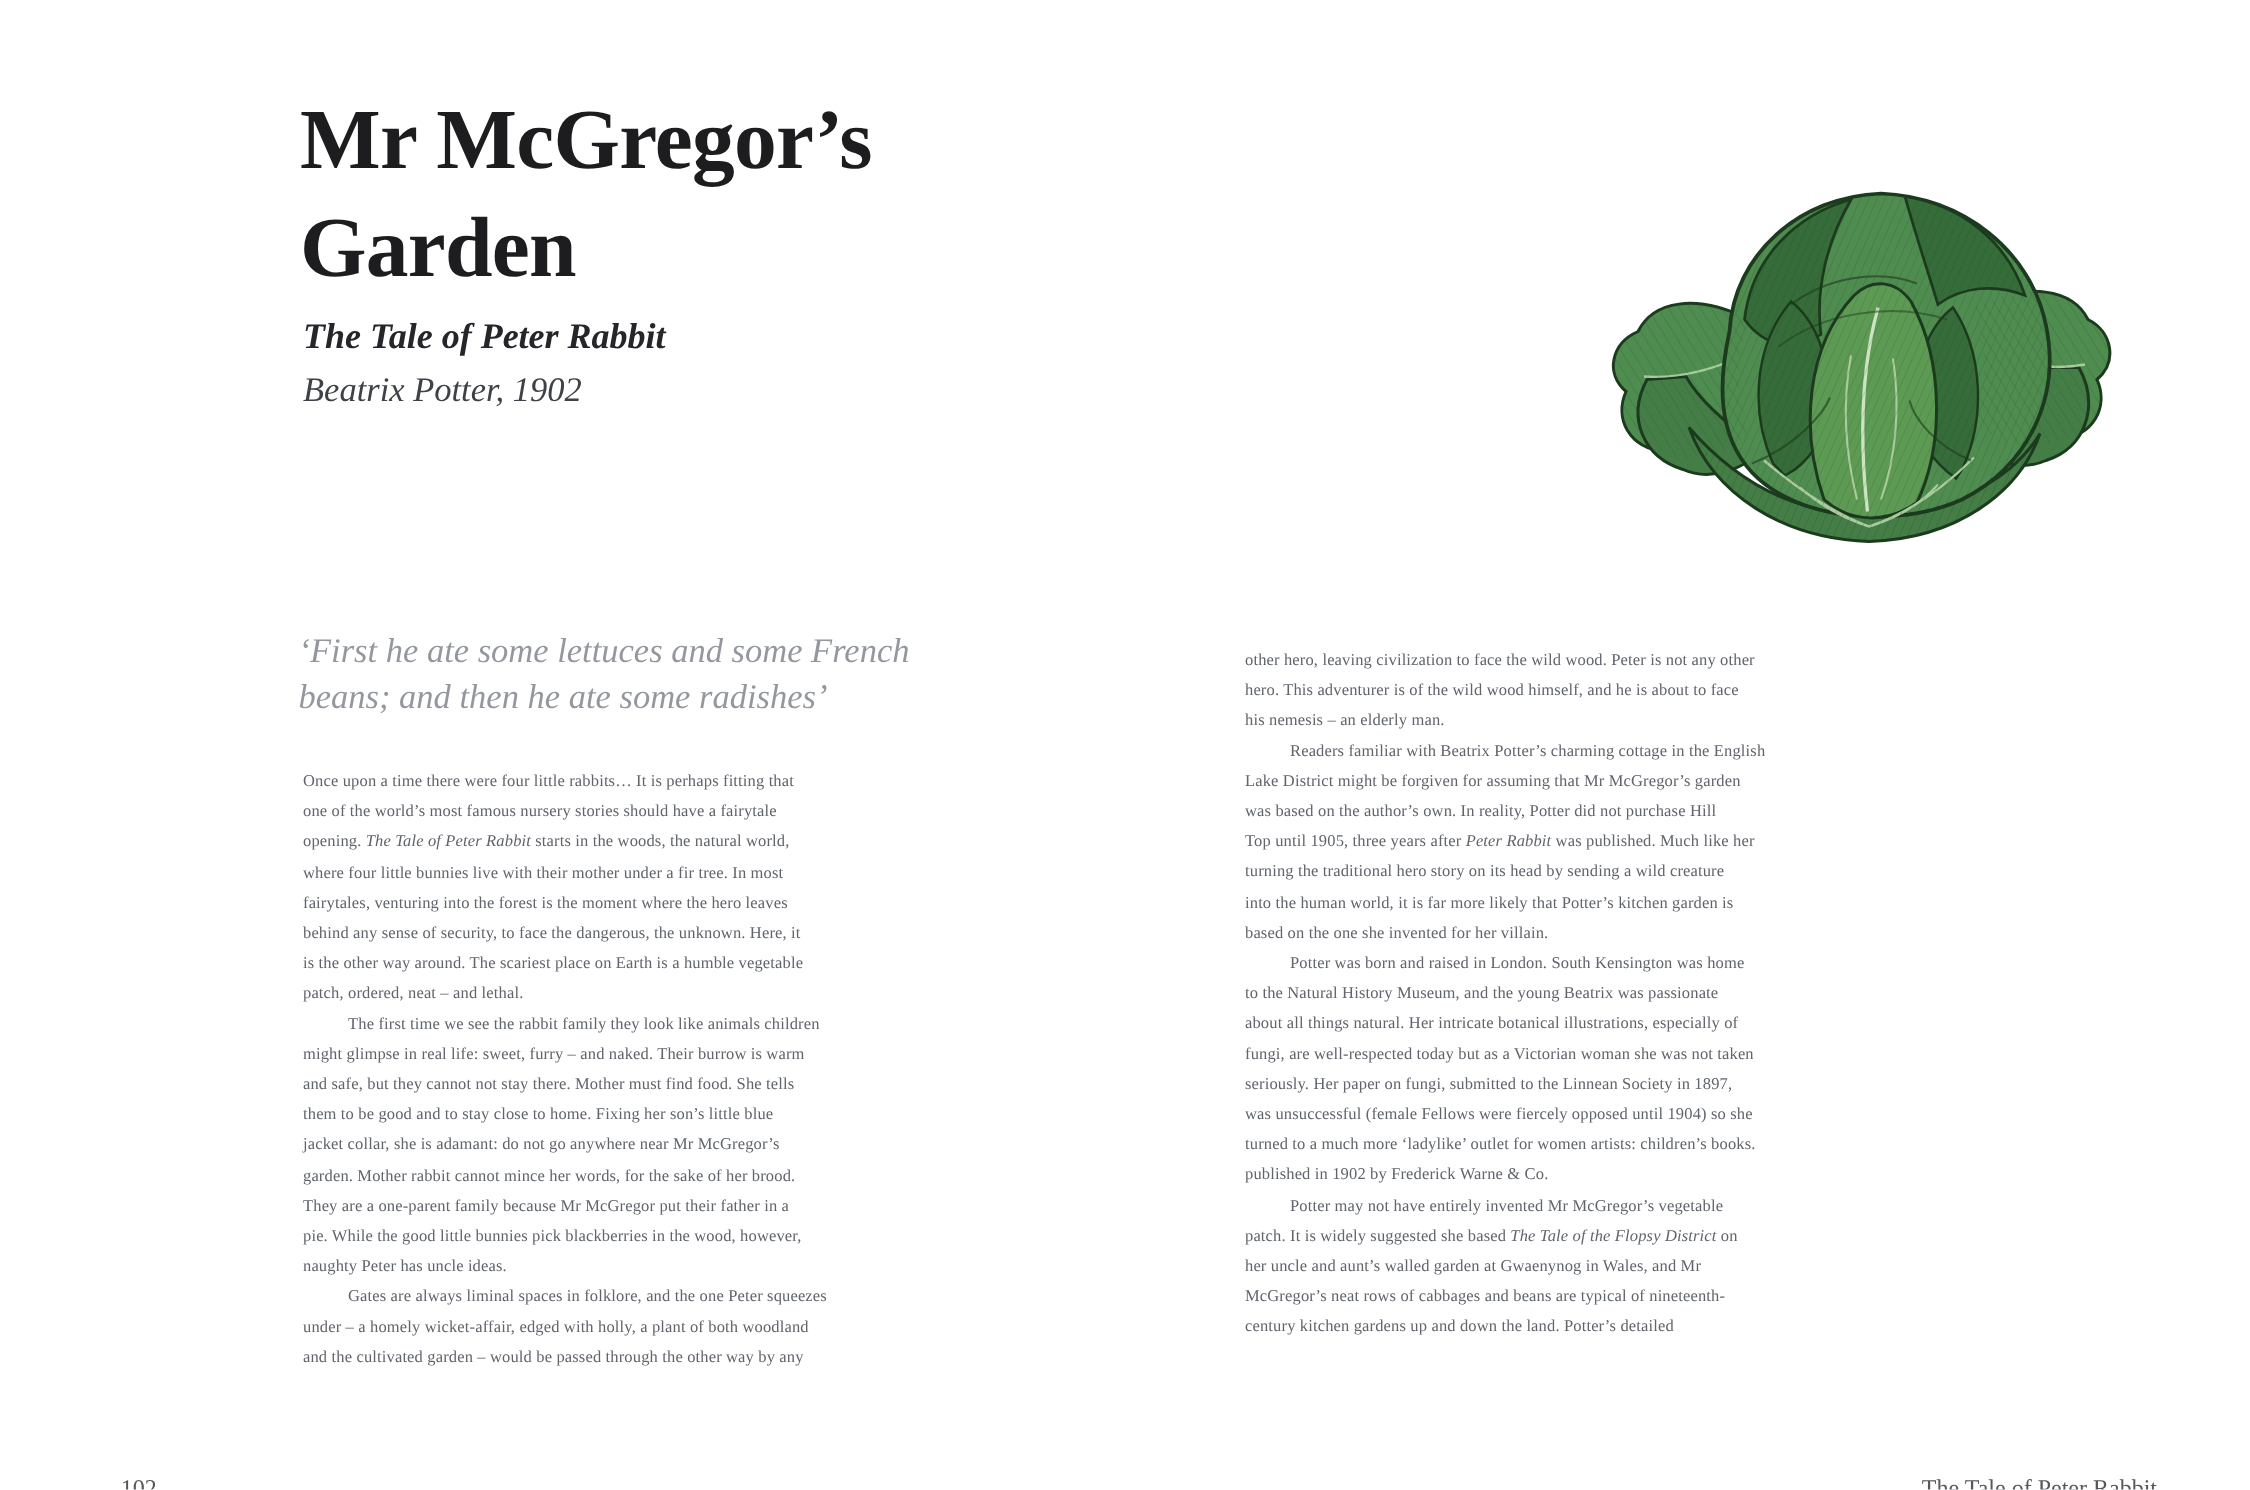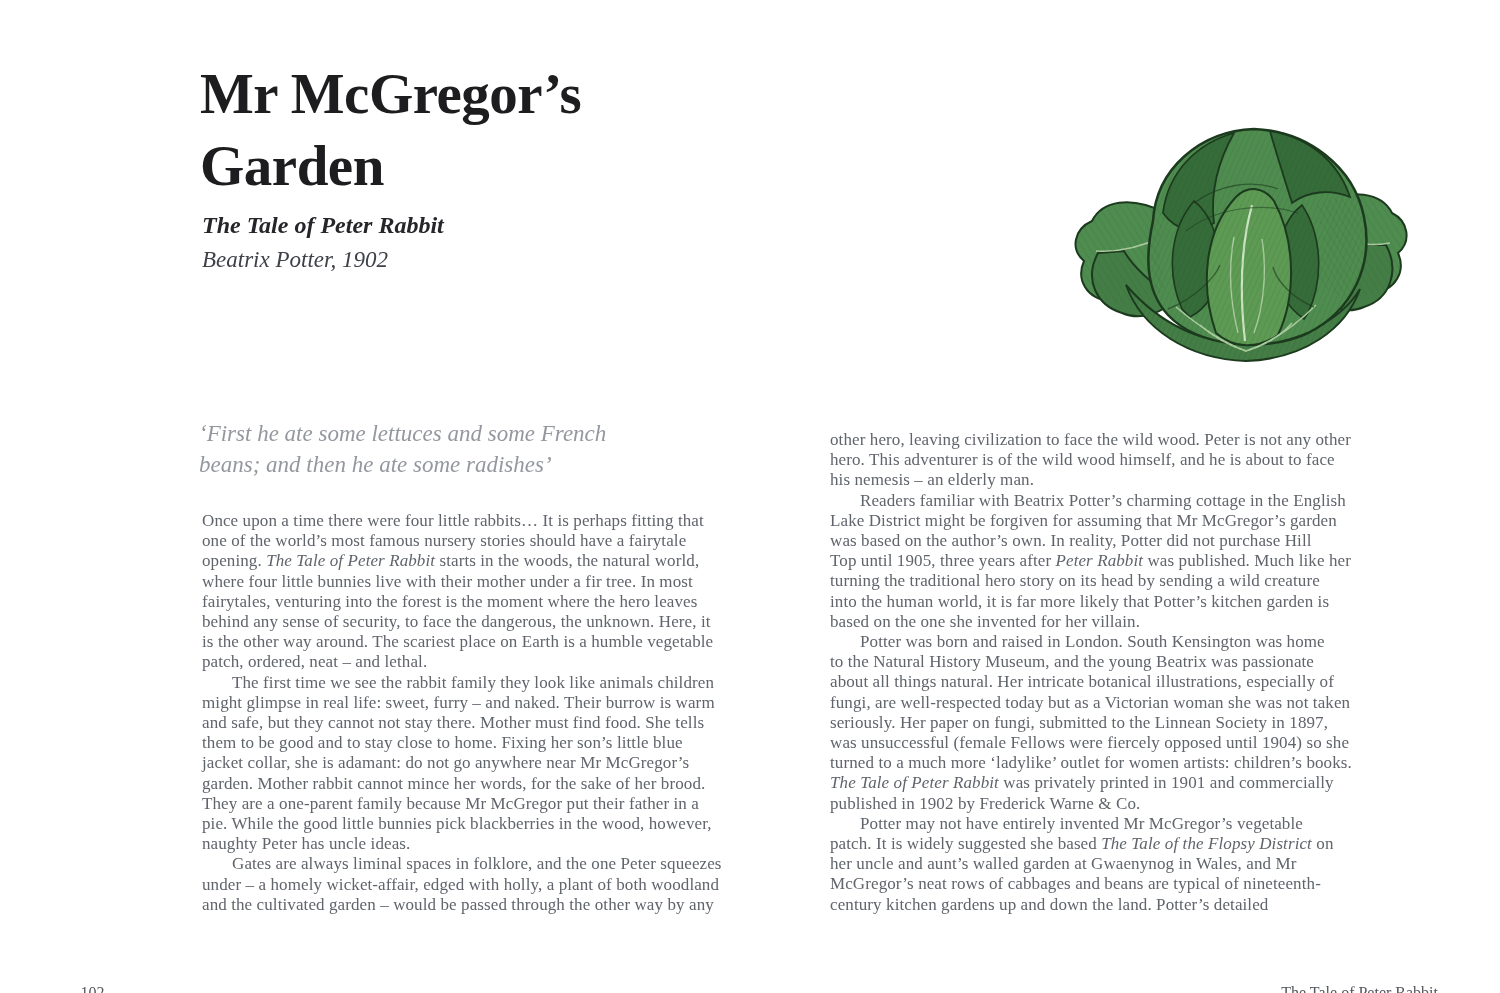--- a/index.html
+++ b/index.html
@@ -14,21 +14,21 @@
 
   .subtitle{position:absolute;left:202px;top:212px;margin:0;
             font-style:italic;font-weight:700;font-size:24px;color:var(--ink-soft);}
   .byline{position:absolute;left:202px;top:247px;
           font-size:23px;color:var(--byline);font-style:italic;}
 
   .pull-quote{position:absolute;left:199px;top:418px;margin:0;
               font-style:italic;font-weight:400;font-size:23px;line-height:31px;
               color:var(--quote);}
 
-  .body-col{position:absolute;font-size:17px;line-height:20.2px;
+  .body-col{position:absolute;font-size:11px;line-height:20.2px;
             color:var(--body);letter-spacing:0.1px;}
   .body-left{left:202px;top:511px;width:505px;}
   .body-right{left:830px;top:430px;width:520px;}
   .para{margin:0;}
   .para .line{white-space:nowrap;}
   .para.indent .line:first-child{text-indent:30px;}
   .pull-quote .line{white-space:nowrap;}
   em{font-style:italic;}
 
   .footer{position:absolute;top:984px;font-size:16px;color:var(--footer);
@@ -166,21 +166,20 @@
           <div class="line">based on the one she invented for her villain.</div>
         </div>
       <div class="para indent">
           <div class="line">Potter was born and raised in London. South Kensington was home</div>
           <div class="line">to the Natural History Museum, and the young Beatrix was passionate</div>
           <div class="line">about all things natural. Her intricate botanical illustrations, especially of</div>
           <div class="line">fungi, are well-respected today but as a Victorian woman she was not taken</div>
           <div class="line">seriously. Her paper on fungi, submitted to the Linnean Society in 1897,</div>
           <div class="line">was unsuccessful (female Fellows were fiercely opposed until 1904) so she</div>
           <div class="line">turned to a much more ‘ladylike’ outlet for women artists: children’s books.</div>
-          <div class="line"><em>The Tale of Peter Rabbit</em> was privately printed in 1901 and commercially</div>
           <div class="line">published in 1902 by Frederick Warne &amp; Co.</div>
         </div>
       <div class="para indent">
           <div class="line">Potter may not have entirely invented Mr McGregor’s vegetable</div>
           <div class="line">patch. It is widely suggested she based <em>The Tale of the Flopsy District</em> on</div>
           <div class="line">her uncle and aunt’s walled garden at Gwaenynog in Wales, and Mr</div>
           <div class="line">McGregor’s neat rows of cabbages and beans are typical of nineteenth-</div>
           <div class="line">century kitchen gardens up and down the land. Potter’s detailed</div>
         </div>
     </div>

